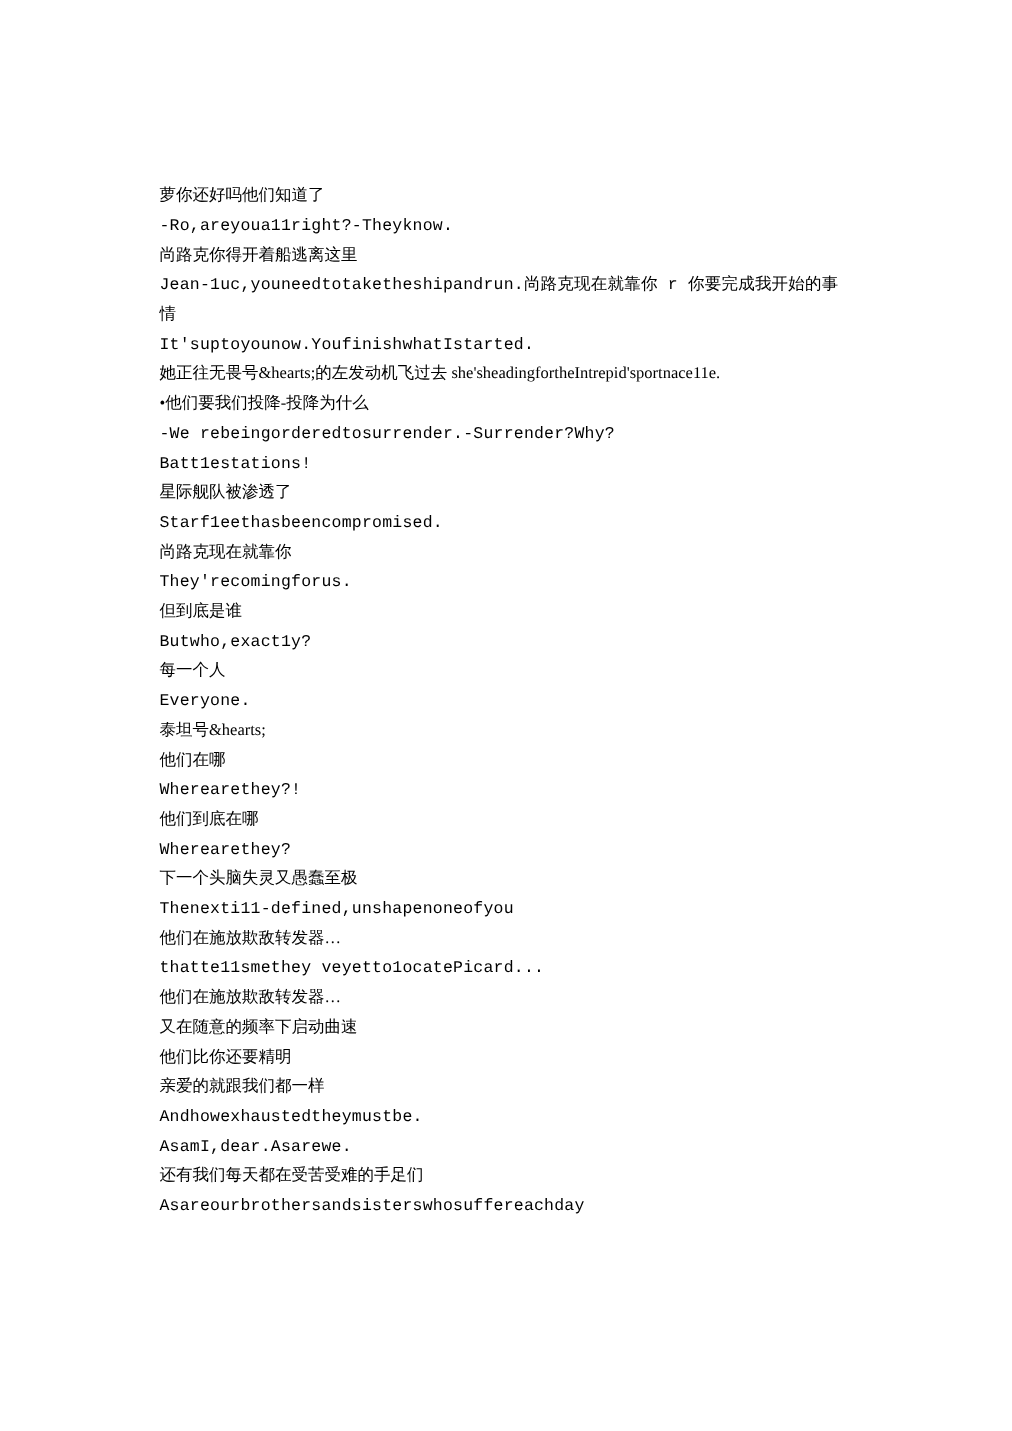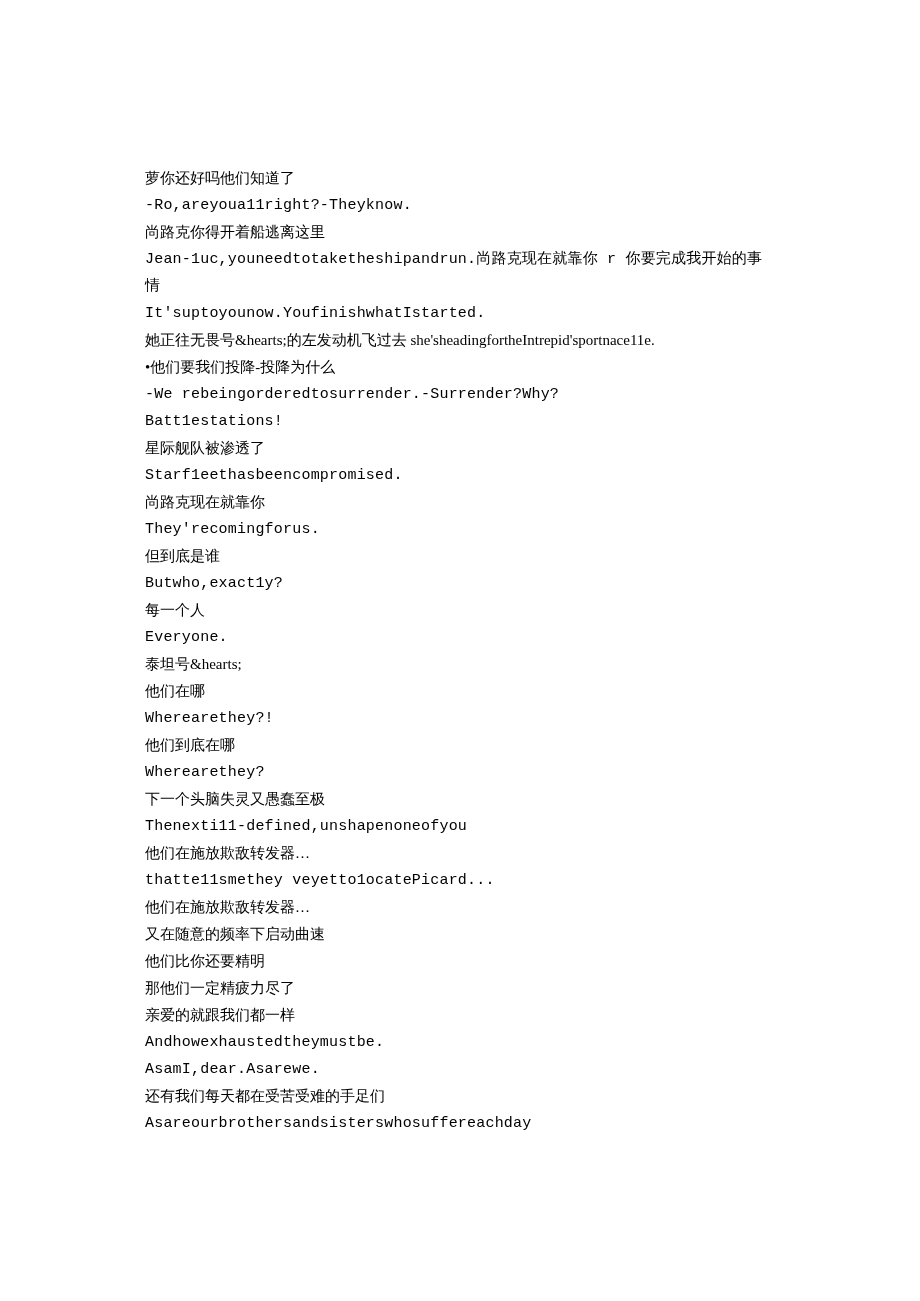--- a/index.html
+++ b/index.html
@@ -55,20 +55,19 @@
       <div class="line en">Wherearethey?!</div>
       <div class="line cn">他们到底在哪</div>
       <div class="line en">Wherearethey?</div>
       <div class="line cn">下一个头脑失灵又愚蠢至极</div>
       <div class="line en">Thenexti11-defined,unshapenoneofyou</div>
       <div class="line cn">他们在施放欺敌转发器…</div>
       <div class="line en">thatte11smethey veyetto1ocatePicard...</div>
       <div class="line cn">他们在施放欺敌转发器…</div>
       <div class="line cn">又在随意的频率下启动曲速</div>
       <div class="line cn">他们比你还要精明</div>
-      <div class="line cn">那他们一定精疲力尽了</div>
       <div class="line cn">亲爱的就跟我们都一样</div>
       <div class="line en">Andhowexhaustedtheymustbe.</div>
       <div class="line en">AsamI,dear.Asarewe.</div>
       <div class="line cn">还有我们每天都在受苦受难的手足们</div>
       <div class="line en">Asareourbrothersandsisterswhosuffereachday</div>
     </div>
 </div>
 
 </body></html>

